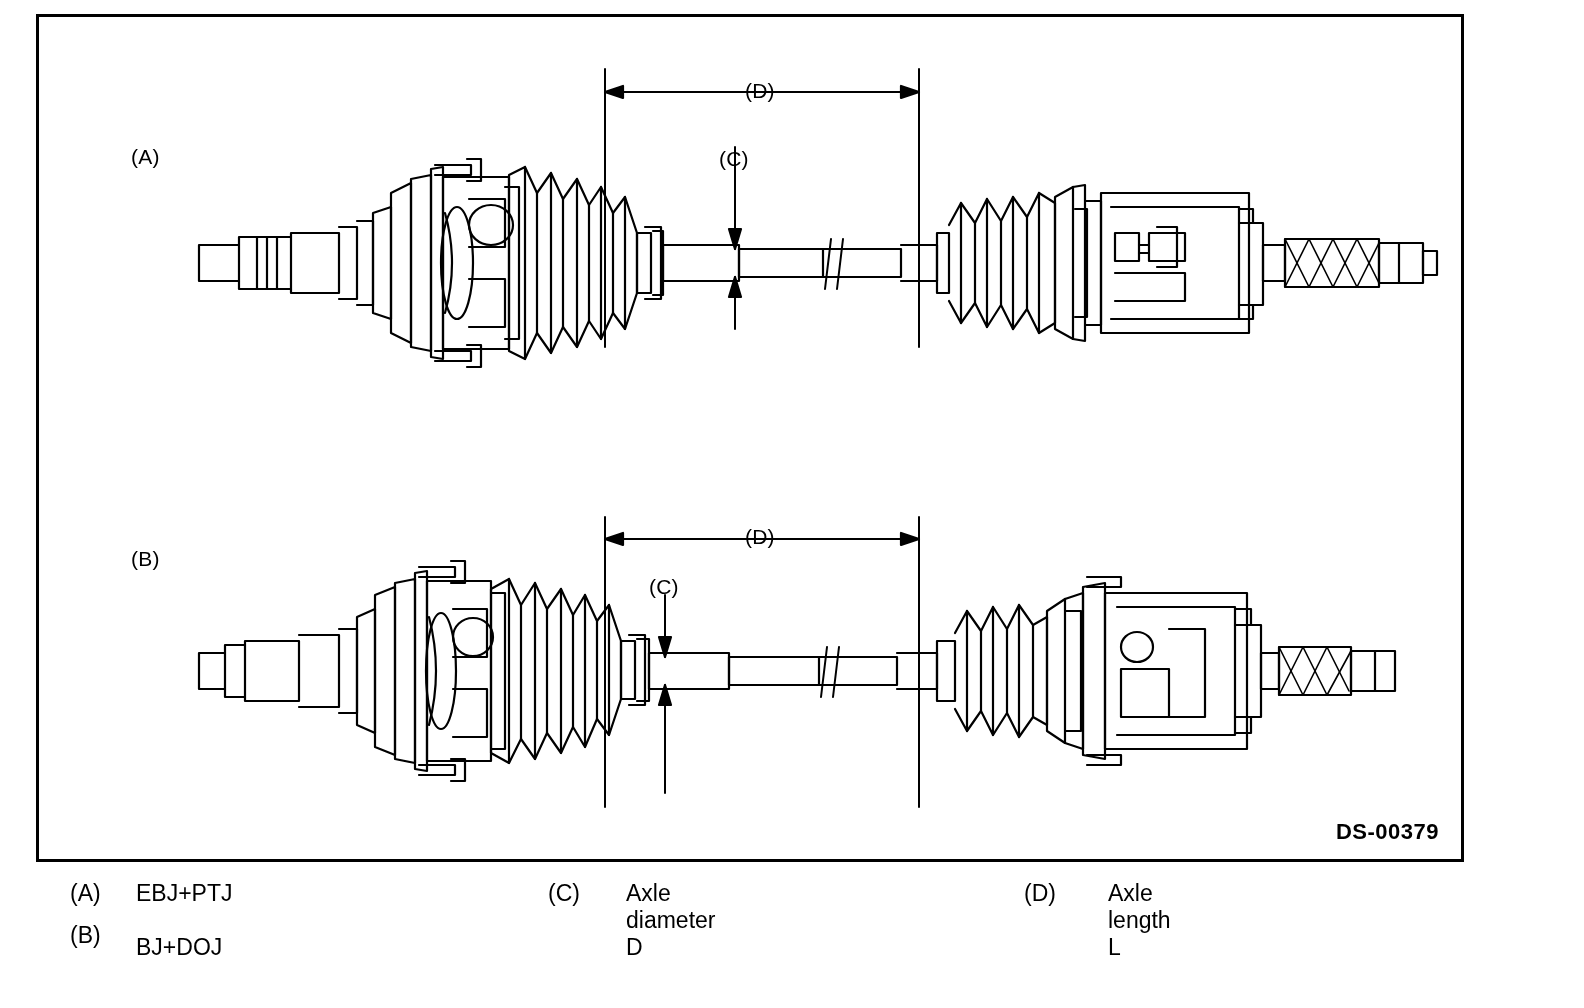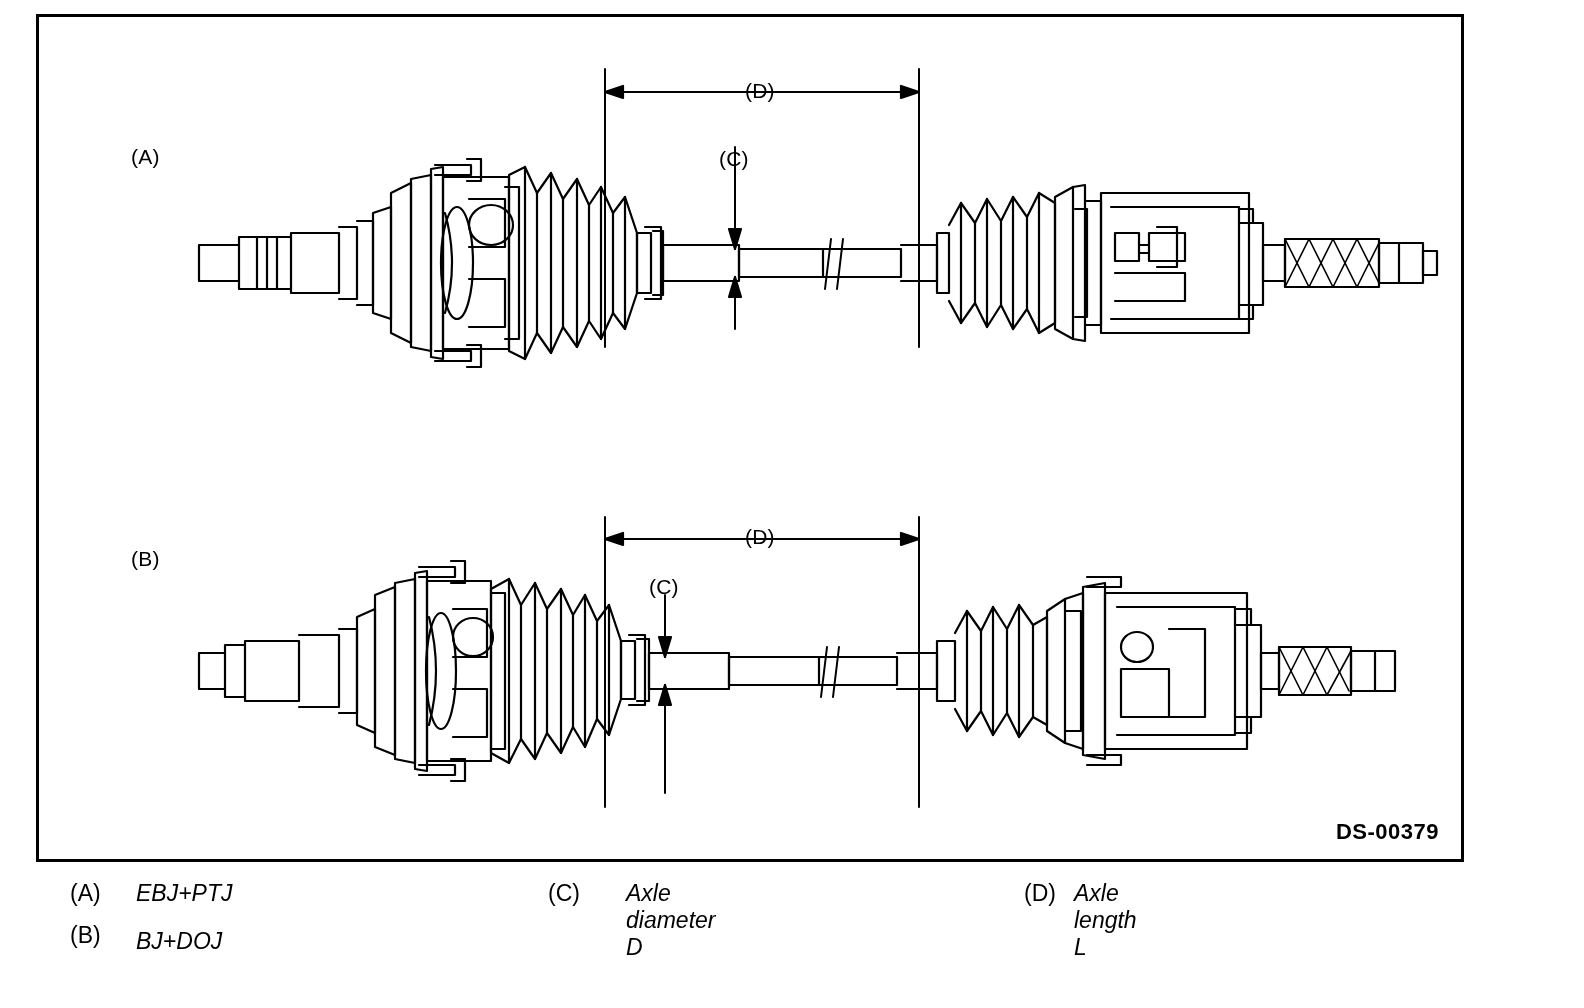--- a/index.html
+++ b/index.html
@@ -46,21 +46,20 @@
     position: absolute;
     height: 40px;
   }
   .legend-key {
     position: absolute;
     font-size: 23px;
   }
   .legend-text {
     position: absolute;
     font-size: 23px;
-    font-style: italic;
   }
   #code-label {
     position: absolute;
     right: 22px;
     bottom: 14px;
     font-size: 22px;
     font-weight: bold;
     letter-spacing: 0.5px;
     margin-left: 45px;
   }
@@ -272,23 +271,23 @@
   <span id="code-label">DS-00379</span>
 </div>
 
 <div id="legend">
   <div class="legend-row" style="left:0; top:0;">
     <span class="legend-key" style="left:34px; top:0;">(A)</span>
     <span class="legend-text" style="left:100px; top:0;">EBJ+PTJ</span>
   </div>
   <div class="legend-row" style="left:0; top:42px;">
     <span class="legend-key" style="left:34px; top:0;">(B)</span>
-    <span class="legend-text" style="left:100px; top:6px;text-align:right;">BJ+DOJ</span>
+    <span class="legend-text" style="left:100px; top:12px;text-align:right;">BJ+DOJ</span>
   </div>
   <div class="legend-row" style="left:512px; top:0;">
     <span class="legend-key" style="left:0; top:0;">(C)</span>
     <span class="legend-text" style="left:78px; top:0;">Axle diameter D</span>
   </div>
   <div class="legend-row" style="left:988px; top:0;">
     <span class="legend-key" style="left:0; top:0;">(D)</span>
-    <span class="legend-text" style="left:50px; top:0;">Axle length L</span>
+    <span class="legend-text" style="left:84px; top:0;">Axle length L</span>
   </div>
 </div>
 
 </body></html>

